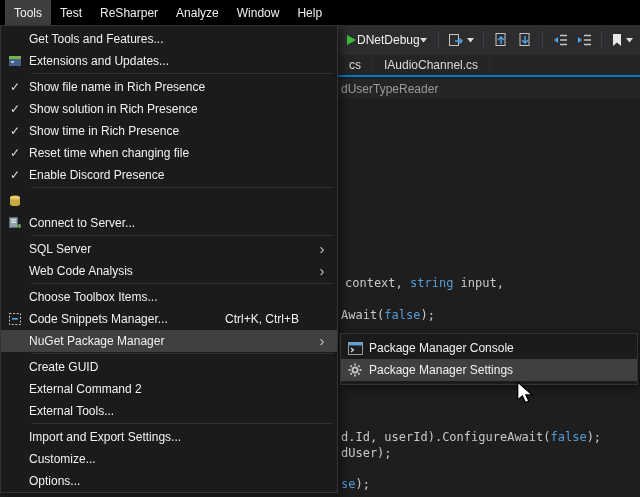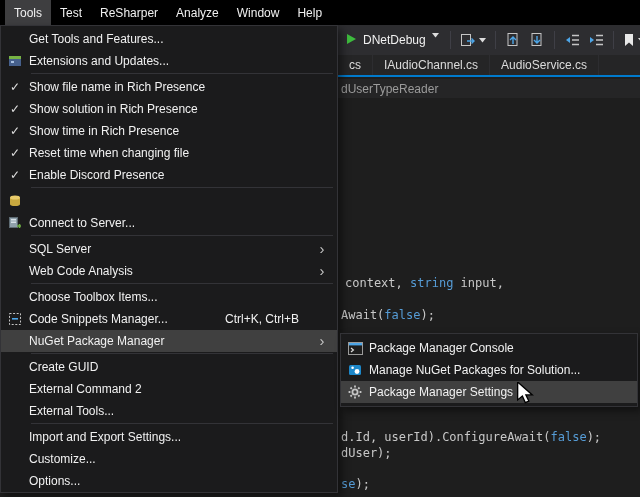--- a/index.html
+++ b/index.html
@@ -9,21 +9,21 @@
 
   
   .menubar{position:absolute;top:0;left:0;right:0;height:25px;background:#000000;
            display:flex;align-items:stretch;padding-left:5px;}
   .mb-item{display:flex;align-items:center;padding:0 9px;}
   .mb-item.active{background:#3E3E40;}
 
   
   .toolbar{position:absolute;top:25px;left:0;right:0;height:30px;background:#2D2D30;
            display:flex;align-items:center;padding-left:340px;gap:2px;}
-  .tb-run{display:flex;align-items:flex-start;gap:6px;padding:2px 5px;}
+  .tb-run{display:flex;align-items:center;padding:2px 5px;}
   .tb-label{color:#F1F1F1;white-space:nowrap;}
   .tb-sep{width:1px;height:18px;background:#3F3F46;margin:0 4px;flex:0 0 1px;}
   .tb-btn{display:flex;align-items:center;gap:3px;padding:3px 3px;}
   .icon{display:inline-flex;align-items:center;justify-content:center;}
   .icon svg{display:block;}
 
   
   .tabwell{position:absolute;top:55px;left:0;right:0;height:22px;background:#252526;
            border-bottom:2px solid #007ACC;display:flex;align-items:stretch;padding-left:338px;}
   .tab{display:flex;align-items:center;padding:0 11px;color:#DCDCDC;border-right:1px solid #2D2D30;white-space:nowrap;}
@@ -146,21 +146,20 @@
           <svg width="7" height="5" viewBox="0 0 7 5">
             <path d="M0 0 L7 0 L3.5 4.5 Z" fill="#DCDCDC"></path>
           </svg>
         </span>
       </div>
     </div>
 
   <div class="tabwell">
       <div class="tab">cs</div>
       <div class="tab">IAudioChannel.cs</div>
-      <div class="tab">AudioService.cs</div>
     </div>
 
   <div class="navbar">
     <span>dUserTypeReader</span>
   </div>
 
   <div class="editor">
       <div class="code-line" style="left: 345px; top: 178px;"><span class="tk-p">context, </span><span class="tk-k">string</span><span class="tk-p"> input,</span></div>
       <div class="code-line" style="left: 341px; top: 210px;"><span class="tk-p">Await(</span><span class="tk-k">false</span><span class="tk-p">);</span></div>
       <div class="code-line" style="left: 341px; top: 332px;"><span class="tk-p">d.Id, userId).ConfigureAwait(</span><span class="tk-k">false</span><span class="tk-p">);</span></div>
@@ -335,32 +334,20 @@
           <svg width="15" height="13" viewBox="0 0 15 13">
             <rect x="0.5" y="0.5" width="14" height="12" fill="#1E1E1E" stroke="#9B9B9B"></rect>
             <rect x="1" y="1" width="13" height="2.4" fill="#4DA6E8"></rect>
             <path d="M3 6 l2.4 2 L3 10" stroke="#DCDCDC" fill="none" stroke-width="1.2"></path>
           </svg>
         </span>
         <span class="mi-label">Package Manager Console</span>
         <span class="mi-shortcut"></span>
         <span class="mi-arrow"></span>
       </div>
-      <div class="menu-item">
-        <span class="icon-col">
-          <svg width="14" height="14" viewBox="0 0 14 14">
-            <rect x="1" y="2" width="12" height="10" rx="1.5" fill="#1C87C9"></rect>
-            <circle cx="9" cy="8.5" r="2.4" fill="#FFFFFF"></circle>
-            <circle cx="4.6" cy="4.8" r="1.3" fill="#FFFFFF"></circle>
-          </svg>
-        </span>
-        <span class="mi-label">Manage NuGet Packages for Solution...</span>
-        <span class="mi-shortcut"></span>
-        <span class="mi-arrow"></span>
-      </div>
       <div class="menu-item highlighted">
         <span class="icon-col">
           <svg width="14" height="14" viewBox="0 0 14 14">
             <g stroke="#C5C5C5" stroke-width="1.8" fill="none">
               <circle cx="7" cy="7" r="2.6"></circle>
               <path d="M7 0.6 V2.4 M7 11.6 V13.4 M0.6 7 H2.4 M11.6 7 H13.4 M2.5 2.5 L3.8 3.8 M10.2 10.2 L11.5 11.5 M11.5 2.5 L10.2 3.8 M3.8 10.2 L2.5 11.5"></path>
             </g>
           </svg>
         </span>
         <span class="mi-label">Package Manager Settings</span>

